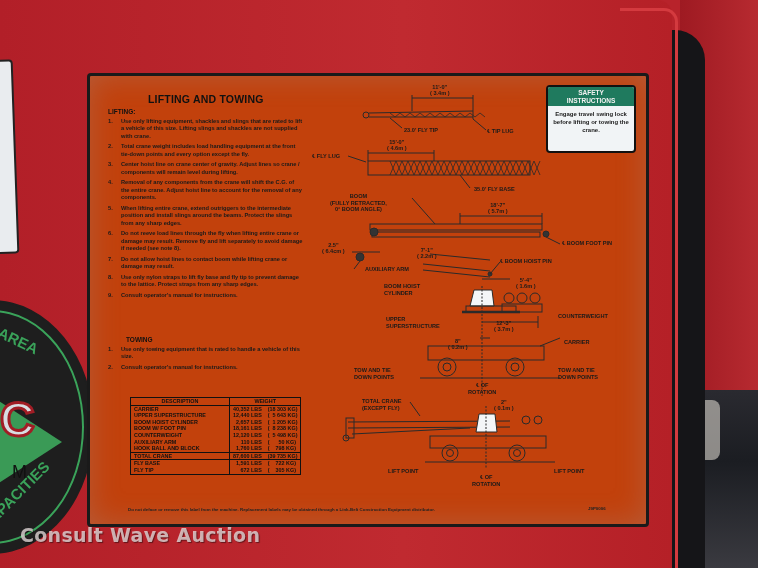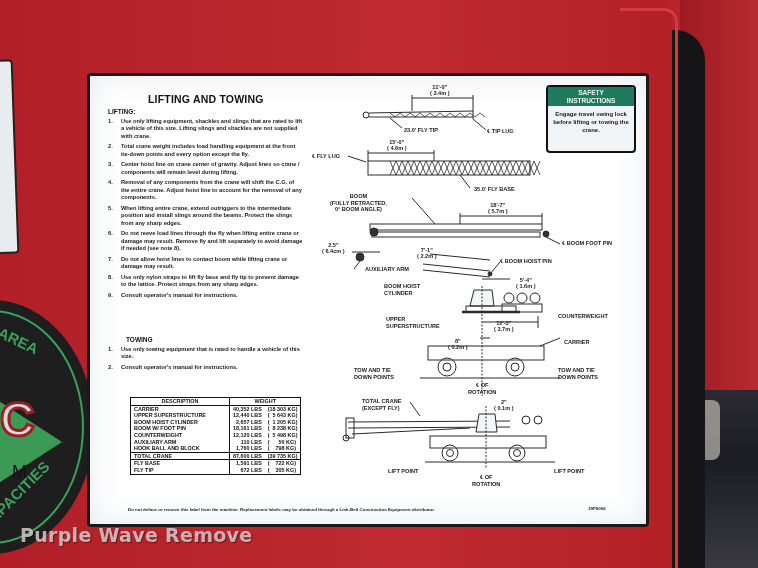--- a/index.html
+++ b/index.html
@@ -11,21 +11,21 @@
   .door-edge{position:absolute;left:645px;top:30px;width:60px;height:538px;background:#151518;border-radius:0 30px 0 0;}
   .door-lip{position:absolute;left:620px;top:8px;width:55px;height:560px;border-right:3px solid #d43a3f;border-top:3px solid #d43a3f;border-radius:0 14px 0 0;}
   .left-label{position:absolute;left:-20px;top:60px;width:32px;height:190px;background:#e9ecef;border:2px solid #222;border-radius:4px;transform:rotate(-2deg);}
   .badge{position:absolute;left:-110px;top:300px;width:200px;height:250px;border-radius:50%;background:#1e1e1e;border:2px solid #1e1e1e;overflow:hidden;}
   .badge-ring{position:absolute;left:8px;top:8px;right:8px;bottom:8px;border-radius:50%;border:2px solid #3aa35a;}
   .badge-tri{position:absolute;left:70px;top:75px;width:0;height:0;border-top:65px solid transparent;border-bottom:65px solid transparent;border-left:100px solid #3a9a56;}
   .badge-c{position:absolute;left:108px;top:90px;font:bold 48px "Liberation Sans",sans-serif;color:#d8dde2;-webkit-text-stroke:3px #a11d25;}
   .badge-m{position:absolute;left:120px;top:160px;font:18px "Liberation Sans",sans-serif;color:#111;}
   .badge-top{position:absolute;left:105px;top:30px;font:bold 15px "Liberation Sans",sans-serif;color:#3aa35a;transform:rotate(25deg);}
   .badge-bot{position:absolute;left:78px;top:185px;font:bold 15px "Liberation Sans",sans-serif;color:#3aa35a;transform:rotate(-45deg);}
-  .plate{position:absolute;left:87px;top:73px;width:556px;height:448px;background:#ffffff;border:3px solid #1a1a1a;border-radius:4px;box-shadow:inset 0 0 30px rgba(150,170,190,.25);}
+  .plate{position:absolute;left:87px;top:73px;width:556px;height:448px;background:#c2410c;border:3px solid #1a1a1a;border-radius:4px;box-shadow:inset 0 0 30px rgba(150,170,190,.25);}
   .title{position:absolute;left:58px;top:17px;font:bold 10.5px "Liberation Sans",sans-serif;color:#111;letter-spacing:.2px;}
   .subhead{position:absolute;font:bold 6.5px "Liberation Sans",sans-serif;color:#111;}
   .list{position:absolute;left:18px;width:196px;margin:0;padding:0;list-style:none;}
   .list li{position:relative;padding-left:13px;font:bold 5.7px/7.4px "Liberation Sans",sans-serif;color:#1a1a1a;margin-bottom:3.2px;}
   .list li .num{position:absolute;left:0;top:0;}
   table.w{position:absolute;left:40px;top:321px;border-collapse:collapse;border:1.2px solid #111;font:bold 5.4px/6.6px "Liberation Sans",sans-serif;color:#111;}
   table.w th{border:1px solid #111;padding:0 3px;font-weight:bold;}
   table.w td{padding:0 3px;white-space:nowrap;}
   table.w td.d{border-right:1px solid #111;width:92px;}
   table.w tr.total td{border-top:1px solid #111;border-bottom:1px solid #111;}
@@ -322,13 +322,13 @@
   <div class="lbl" style="left:464px;top:392px;">LIFT POINT</div>
   <div class="lbl" style="left:382px;top:398px;text-align:center;">
       <div>℄ OF</div>
       <div>ROTATION</div>
     </div>
 
   <div class="footer">Do not deface or remove this label from the machine.  Replacement labels may be obtained through a Link-Belt Construction Equipment distributor.</div>
   <div class="code">J9P0006</div>
 </div>
 
-<div class="watermark">Purple Wave Remove</div>
+<div class="watermark">Consult Wave Auction</div>
 
 </body></html>

